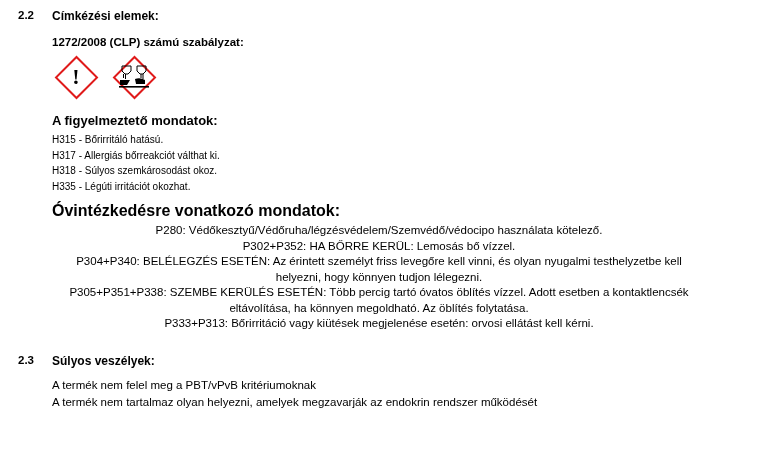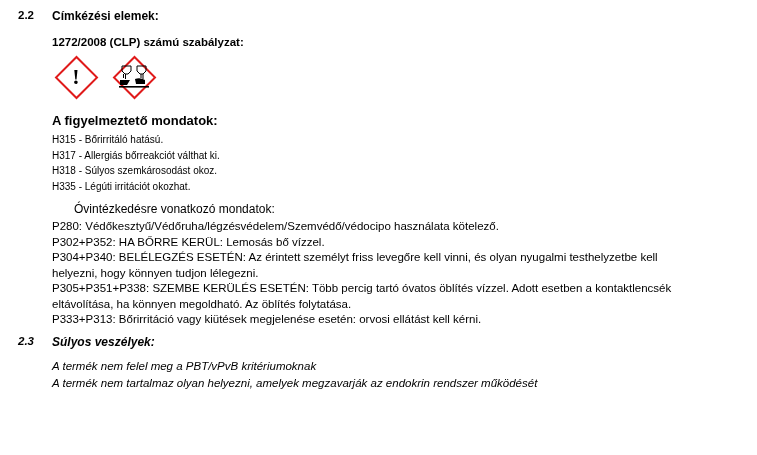--- a/index.html
+++ b/index.html
@@ -100,35 +100,34 @@
     margin-top: 14px;
   }
   .h-list {
     margin-top: 4px;
   }
   .h-list div {
     font-size: 10px;
     line-height: 15.5px;
   }
   .p-head {
-    font-weight: normal;
-    font-size: 12px;
+    font-weight: bold;
+    font-size: 16px;
     margin-top: 8px;
-    margin-left: 22px;
   }
   .p-list {
     margin-top: 3px;
   }
   .p-list div {
     font-size: 11.5px;
     line-height: 15.5px;
+    text-align: center;
   }
   .sec23 {
-    margin-top: 7px;
-    font-style: italic;
+    margin-top: 22px;
   }
   .plain-list div {
     font-size: 11.5px;
     line-height: 17px;
   }
   .plain-list {
     margin-top: 9px;
   }
   .block-2-2 {
     padding-top: 9px;

